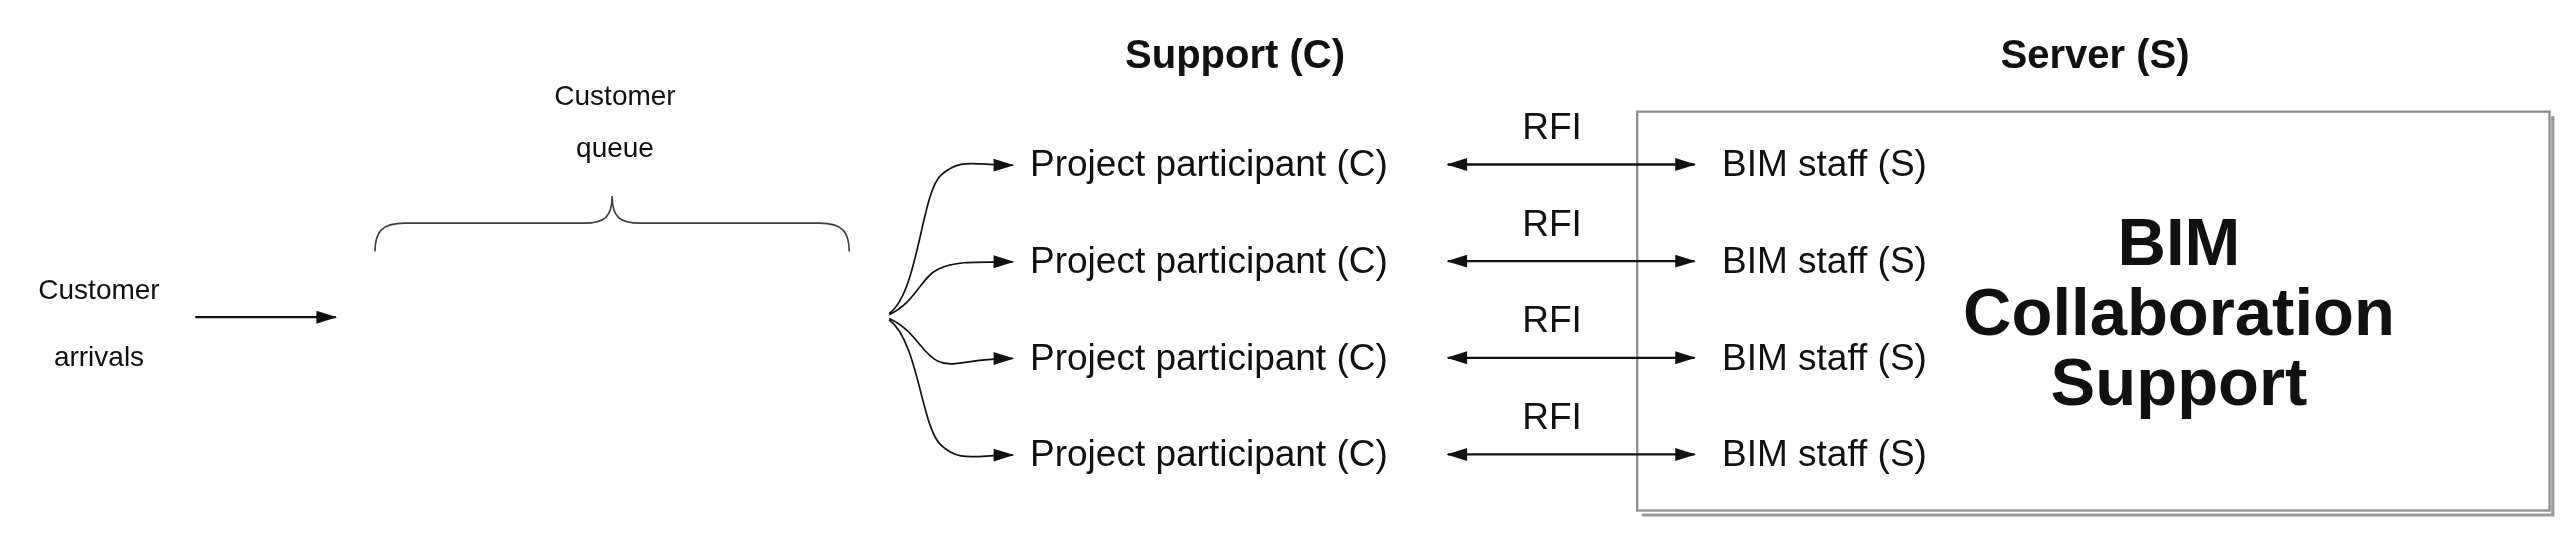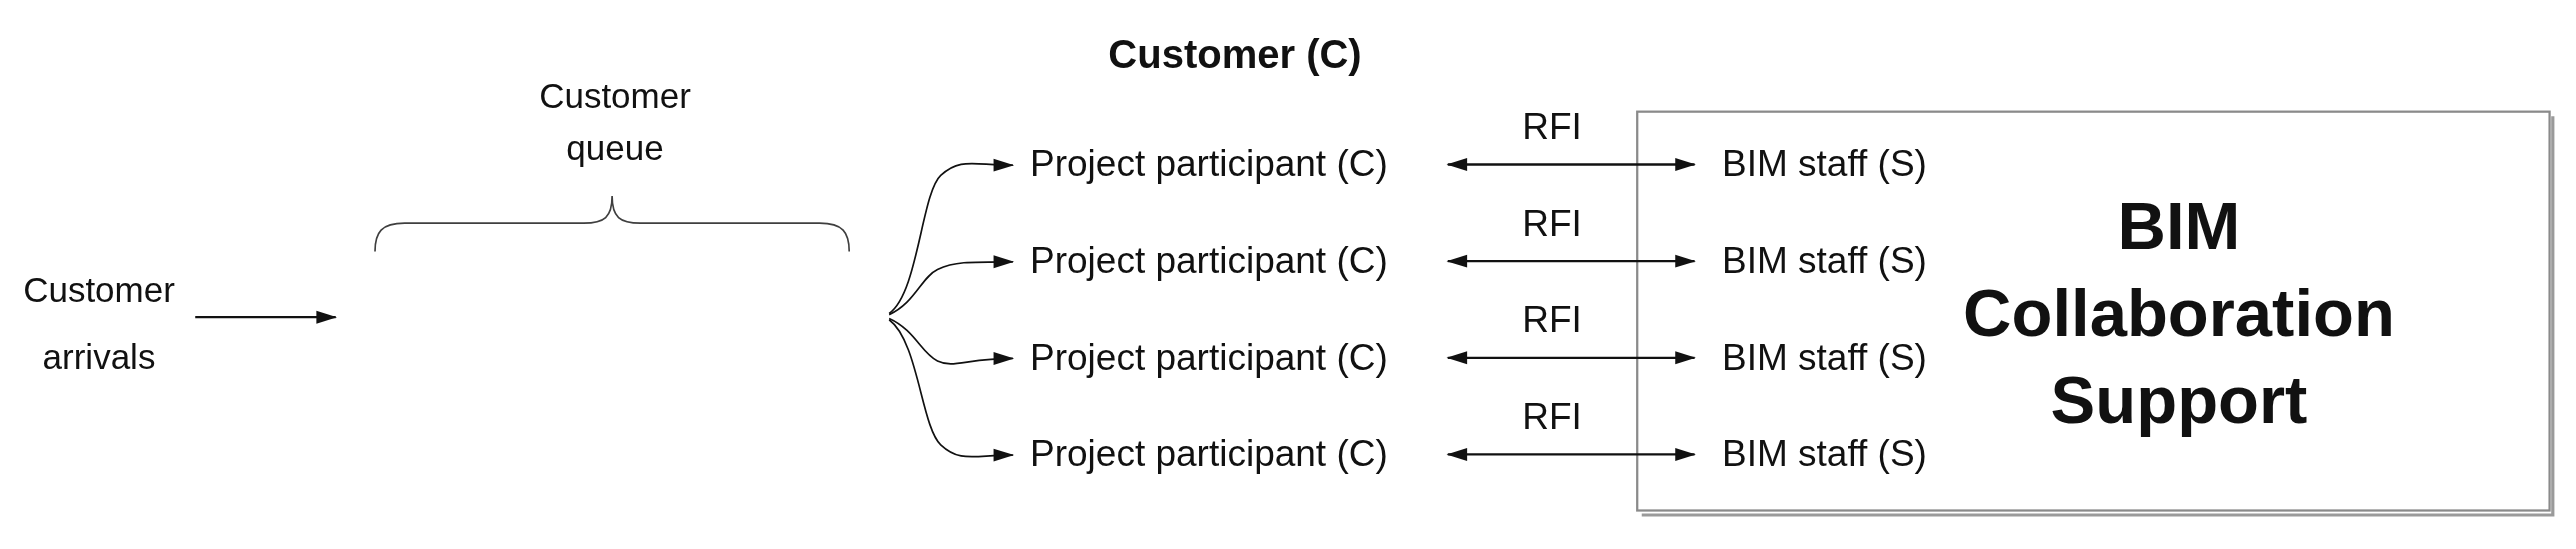--- a/index.html
+++ b/index.html
@@ -14,25 +14,25 @@
   .layer{position:absolute;left:0;top:0;width:2576px;height:550px;}
   .t{
     position:absolute;
     white-space:pre-line;
     color:#111111;
     transform:translate(-50%,-50%);
     text-align:center;
   }
   .t.left-anchor{transform:translate(0,-50%);text-align:center;}
   .small{font-size:37px;line-height:1.2;}
-  .label54{font-size:35px;}
+  .label54{font-size:28px;}
   .queue-label{line-height:52px;}
   .arrivals-label{line-height:67px;}
   .hdr{font-size:40px;font-weight:bold;}
-  .big{font-size:67px;font-weight:bold;line-height:87px;}
+  .big{font-size:67px;font-weight:bold;line-height:70px;}
 </style>
 </head>
 <body>
 
 <div class="stage">
 
   <svg class="layer" viewBox="0 0 3998 853">
     <defs>
       <marker id="ah" markerUnits="userSpaceOnUse" markerWidth="34" markerHeight="24" refX="31" refY="11" orient="auto-start-reverse">
         <path d="M1 1 L33 11 L1 21 Z" fill="#111111"></path>
@@ -55,32 +55,33 @@
     <path d="M2247 405 L2630 405" fill="none" stroke="#111111" stroke-width="3.5" marker-start="url(#ah)" marker-end="url(#ah)"></path>
     <path d="M2247 555 L2630 555" fill="none" stroke="#111111" stroke-width="3.5" marker-start="url(#ah)" marker-end="url(#ah)"></path>
     <path d="M2247 705 L2630 705" fill="none" stroke="#111111" stroke-width="3.5" marker-start="url(#ah)" marker-end="url(#ah)"></path>
   </svg>
 
   <div class="t label54 arrivals-label" style="left:99px;top:323px;">Customer
 arrivals</div>
   <div class="t label54 queue-label" style="left:615px;top:122px;">Customer
 queue</div>
 
-  <div class="t hdr" style="left:1235px;top:54px;">Customer (C)</div>
+  <div class="t hdr" style="left:1235px;top:54px;">Support (C)</div>
 
   <div class="t small left-anchor" style="left:1030px;top:164px;">Project participant (C)</div>
   <div class="t small left-anchor" style="left:1030px;top:261px;">Project participant (C)</div>
   <div class="t small left-anchor" style="left:1030px;top:358px;">Project participant (C)</div>
   <div class="t small left-anchor" style="left:1030px;top:454px;">Project participant (C)</div>
 
   <div class="t small" style="left:1552px;top:127px;">RFI</div>
   <div class="t small" style="left:1552px;top:224px;">RFI</div>
   <div class="t small" style="left:1552px;top:320px;">RFI</div>
   <div class="t small" style="left:1552px;top:417px;">RFI</div>
 
+  <div class="t hdr" style="left:2095px;top:54px;">Server (S)</div>
 
   <div class="t small left-anchor" style="left:1722px;top:164px;">BIM staff (S)</div>
   <div class="t small left-anchor" style="left:1722px;top:261px;">BIM staff (S)</div>
   <div class="t small left-anchor" style="left:1722px;top:358px;">BIM staff (S)</div>
   <div class="t small left-anchor" style="left:1722px;top:454px;">BIM staff (S)</div>
 
   <div class="t big" style="left:2179px;top:312px;">BIM
 Collaboration
 Support</div>
 

